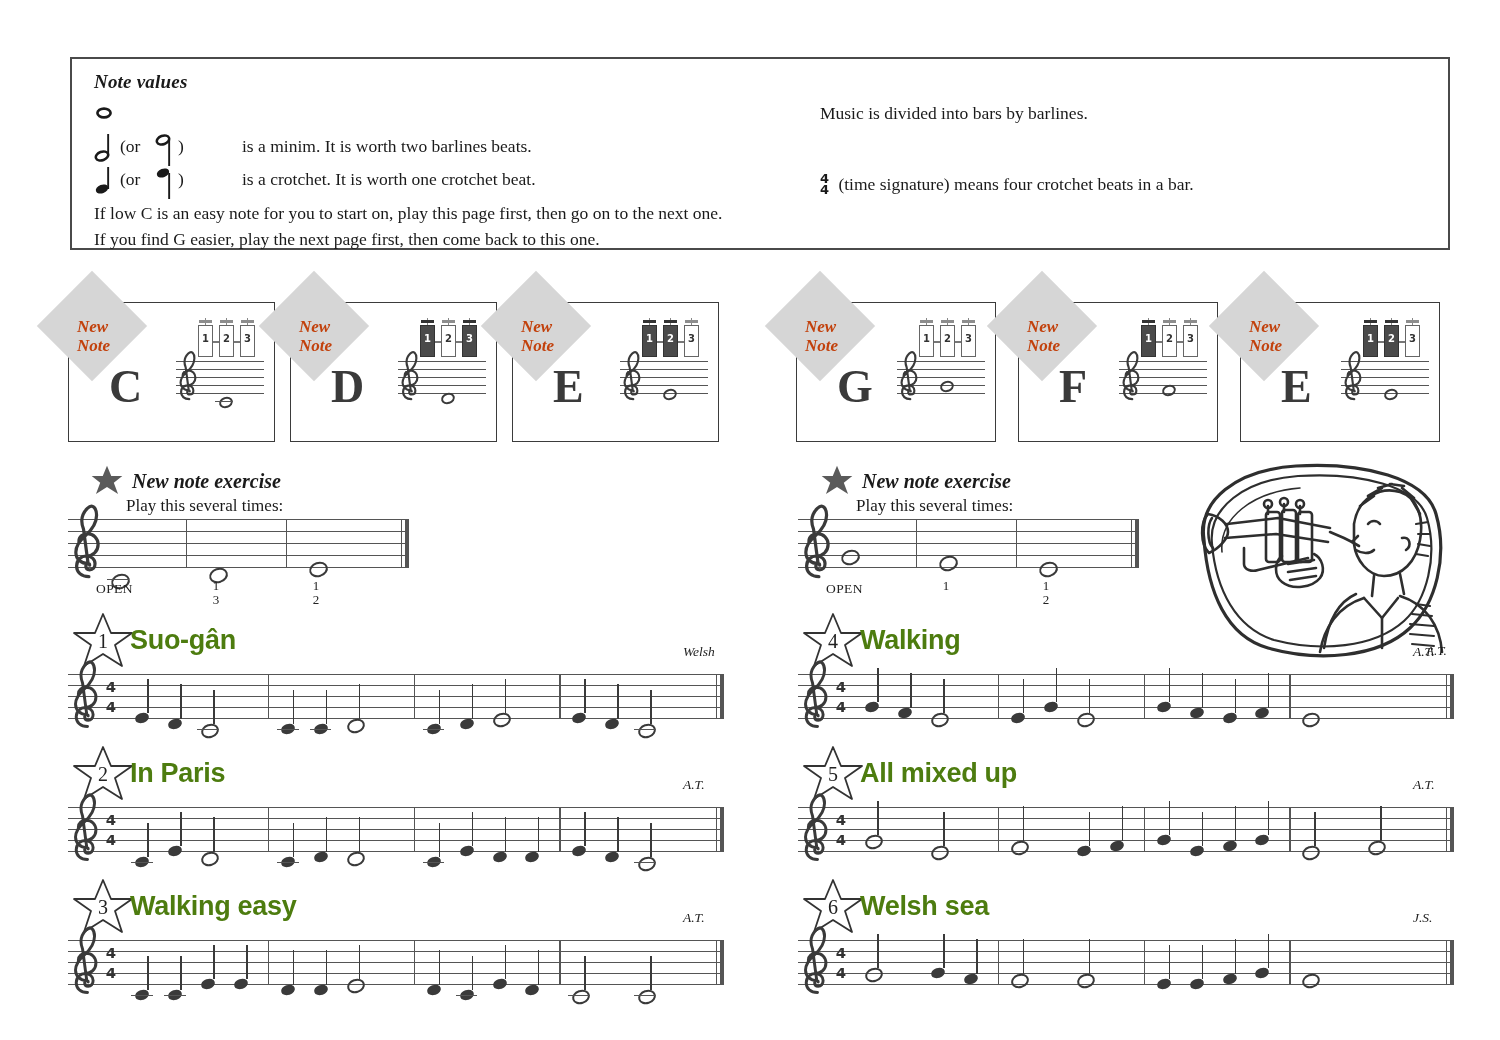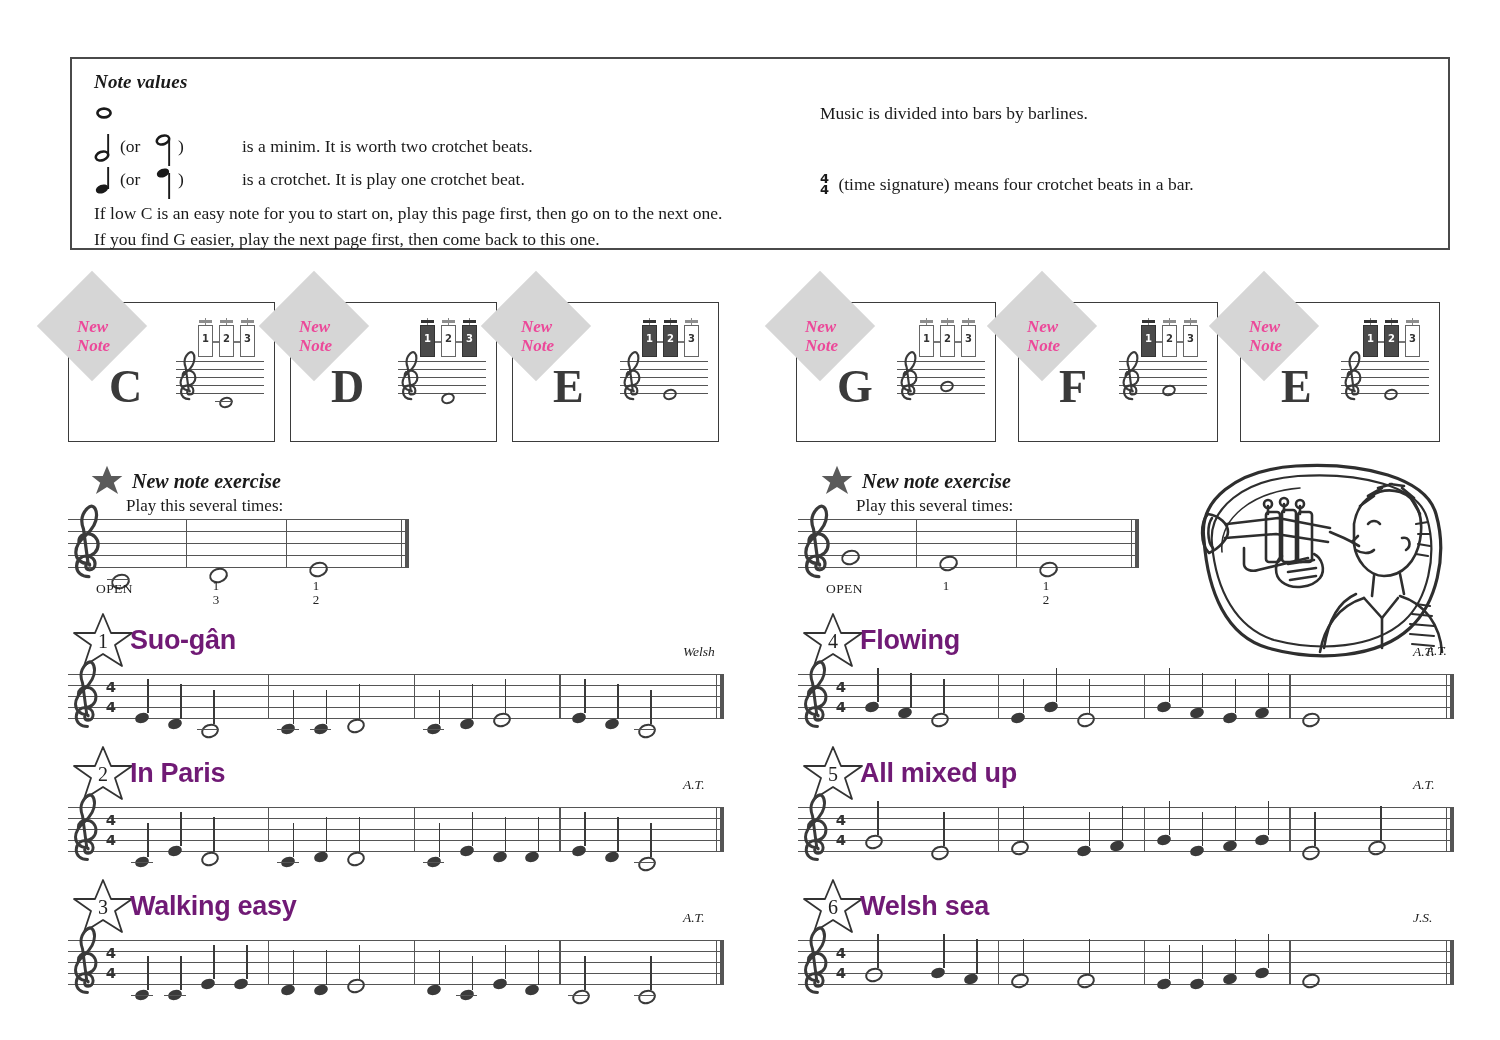--- a/index.html
+++ b/index.html
@@ -21,21 +21,21 @@
   .frac{display:inline-block;vertical-align:-4px;font-family:"DejaVu Sans",sans-serif;
         font-weight:bold;font-size:13px;line-height:11px;text-align:center;}
 
   
   .nn-card{position:absolute;width:205px;height:140px;border:1.6px solid #3b3b3b;
            background:#fff;box-sizing:border-box;}
   .nn-badge{position:absolute;left:-16px;top:-16px;width:78px;height:78px;
             background:#d6d6d6;transform:rotate(45deg);}
   .nn-badge-txt{position:absolute;left:8px;top:14px;width:80px;
                 font-weight:bold;font-style:italic;font-size:17px;line-height:19px;
-                text-align:left;color:#ec4899;}
+                text-align:left;color:#c2410c;}
   .nn-letter{position:absolute;left:40px;top:62px;font-size:46px;font-weight:bold;
              font-family:"Liberation Serif",serif;color:#3a3a3a;line-height:44px;}
   .nn-valves{position:absolute;left:132px;top:12px;width:62px;height:44px;}
 
   
   .valve{position:absolute;width:15px;height:32px;border:1.4px solid #666;box-sizing:border-box;
          background:#fff;top:10px;}
   .valve.down{background:#4a4a4a;border-color:#333;}
   .valve-num{position:absolute;width:15px;text-align:center;font-family:"DejaVu Sans",sans-serif;
              font-size:10px;font-weight:bold;top:18px;color:#333;}
@@ -66,21 +66,21 @@
   
   .ex-star{position:absolute;width:34px;height:34px;}
   .ex-title{position:absolute;font-style:italic;font-weight:bold;font-size:20px;}
   .ex-sub{position:absolute;font-size:17px;}
 
   
   .piece-star{position:absolute;width:62px;height:62px;}
   .piece-num{position:absolute;width:62px;text-align:center;font-family:"Liberation Serif",serif;
              font-size:20px;top:20px;color:#222;}
   .piece-title{position:absolute;font-family:"Liberation Sans",sans-serif;font-weight:bold;
-               font-size:27px;color:#701a75;letter-spacing:-.3px;white-space:nowrap;}
+               font-size:27px;color:#4d7c0f;letter-spacing:-.3px;white-space:nowrap;}
   .piece-attr{position:absolute;font-style:italic;font-size:13.5px;color:#222;}
 
   
   .illus{position:absolute;left:1178px;top:452px;width:285px;height:215px;}
 </style>
 </head>
 <body>
 
 <div class="page">
 
@@ -101,37 +101,37 @@
         </svg>
     </div>
     <div class="nv-row" style="left:48px;top:77px;">(or</div>
     <div class="nv-glyph" style="left:83px;top:73px;">
       <svg width="22" height="40" viewBox="0 0 22 40">
           <ellipse cx="8" cy="8" rx="6.4" ry="4.3" fill="none" stroke="#1a1a1a" stroke-width="2.5" transform="rotate(-20 8 8)"></ellipse>
           <rect x="13.2" y="8" width="1.9" height="26" fill="#1a1a1a"></rect>
         </svg>
     </div>
     <div class="nv-row" style="left:106px;top:77px;">)</div>
-    <div class="nv-desc" style="left:170px;top:77px;">is a minim. It is worth two crotchet beats.</div>
+    <div class="nv-desc" style="left:170px;top:77px;">is a minim. It is worth two barlines beats.</div>
 
     <div class="nv-glyph" style="left:22px;top:106px;">
       <svg width="22" height="34" viewBox="0 0 22 34">
           <ellipse cx="8" cy="24" rx="6.4" ry="4.3" fill="#1a1a1a" transform="rotate(-20 8 24)"></ellipse>
           <rect x="13.2" y="2" width="1.9" height="22" fill="#1a1a1a"></rect>
         </svg>
     </div>
     <div class="nv-row" style="left:48px;top:110px;">(or</div>
     <div class="nv-glyph" style="left:83px;top:106px;">
       <svg width="22" height="40" viewBox="0 0 22 40">
           <ellipse cx="8" cy="8" rx="6.4" ry="4.3" fill="#1a1a1a" transform="rotate(-20 8 8)"></ellipse>
           <rect x="13.2" y="8" width="1.9" height="26" fill="#1a1a1a"></rect>
         </svg>
     </div>
     <div class="nv-row" style="left:106px;top:110px;">)</div>
-    <div class="nv-desc" style="left:170px;top:110px;">is a crotchet. It is play one crotchet beat.</div>
+    <div class="nv-desc" style="left:170px;top:110px;">is a crotchet. It is worth one crotchet beat.</div>
 
     <div class="nv-para" style="left:22px;top:170px;">If you find G easier, play the next page first, then come back to this one.</div>
     <div class="nv-para" style="left:22px;top:144px;">If low C is an easy note for you to start on, play this page first, then go on to the next one.</div>
 
     <div class="nv-right" style="left:748px;top:44px;">Music is divided into bars by barlines.</div>
     <div class="nv-right" style="left:748px;top:114px;">
       <span class="frac"><span>4</span><br><span>4</span></span>
       <span style="margin-left:5px;">(time signature) means four crotchet beats in a bar.</span>
     </div>
   </div>
@@ -540,21 +540,21 @@
         <div class="nhead open" style="left:570.305px;top:50.05px;width:13.64px;height:9.9px;transform:rotate(-18deg);"></div>
         <div class="nstem" style="left:582.345px;top:15.949999999999996px;height:34.1px;"></div>
         <div class="ledger" style="left:566.305px;top:55px;width:21.64px;"></div>
         <div class="endbar-thin" style="left:648px;top:0px;height:45px;"></div>
         <div class="endbar-thick" style="left:652px;top:0px;height:45px;"></div>
       </div>
       <div class="piece-star" style="left:802px;top:612px;"><svg viewBox="0 0 62 62" width="62" height="62">
           <polygon points="31,2 39,21 60,21 43,33 50,54 31,42 12,54 19,33 2,21 23,21" fill="#ffffff" stroke="#333" stroke-width="1.8" stroke-linejoin="round"></polygon>
         </svg></div>
       <div class="piece-num" style="left:802px;top:630px;">4</div>
-      <div class="piece-title" style="left:860px;top:625px;">Flowing</div>
+      <div class="piece-title" style="left:860px;top:625px;">Walking</div>
       <div class="piece-attr" style="left:1413px;top:644px;">A.T.</div>
       <div class="staff" style="left:798px;top:674px;width:655px;height:46px;">
         <div class="sline" style="top:0px;width:655px;"></div>
         <div class="sline" style="top:11px;width:655px;"></div>
         <div class="sline" style="top:22px;width:655px;"></div>
         <div class="sline" style="top:33px;width:655px;"></div>
         <div class="sline" style="top:44px;width:655px;"></div>
         <div style="position:absolute;left:4px;top:-14.850000000000001px;"><svg width="29.568" height="70.4" viewBox="0 0 42 100">
             <path d="M22 96 C12 96 6 90 6 82 C6 74 12 69 19 69 C25 69 30 73 30 79 C30 84 27 87 23 87 C20 87 18 85 18 82 C18 80 19 79 21 79 C22 79 23 80 23 81 M21 79 L15 34 C11 24 13 14 20 7 C27 0 32 7 32 16 C32 27 25 36 17 43 C9 50 5 57 5 64 C5 73 12 79 21 79 M19 69 C27 69 34 63 34 54 C34 46 28 40 20 40 C14 40 9 44 9 50" fill="none" stroke="#3a3a3a" stroke-width="4.2" stroke-linecap="round" stroke-linejoin="round"></path>
           </svg></div>

